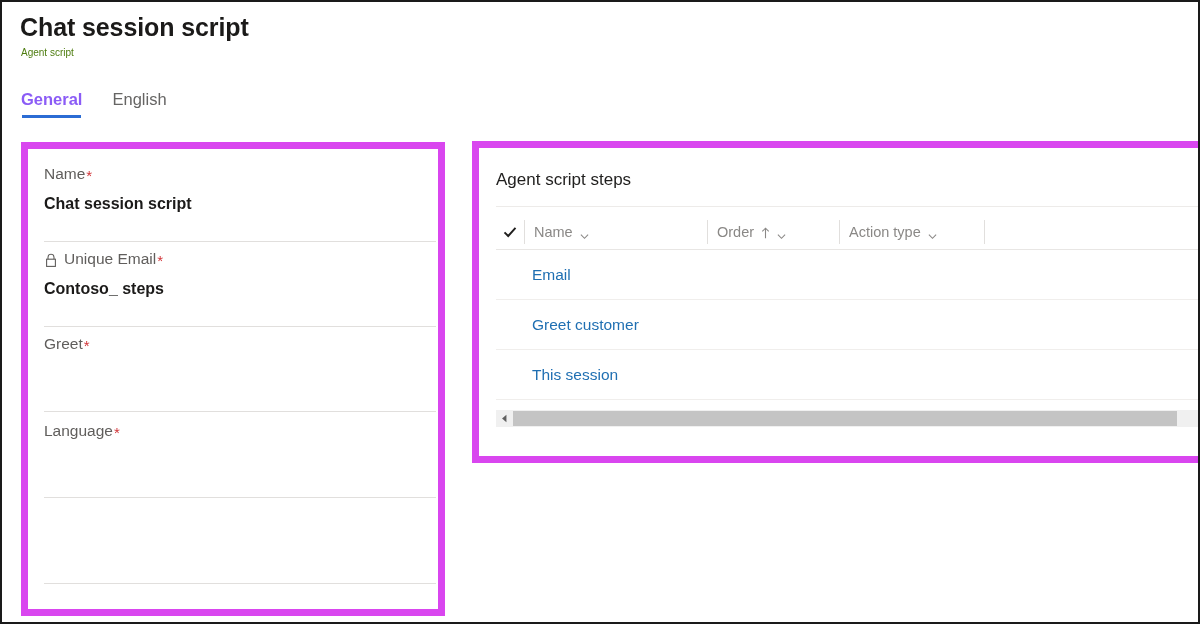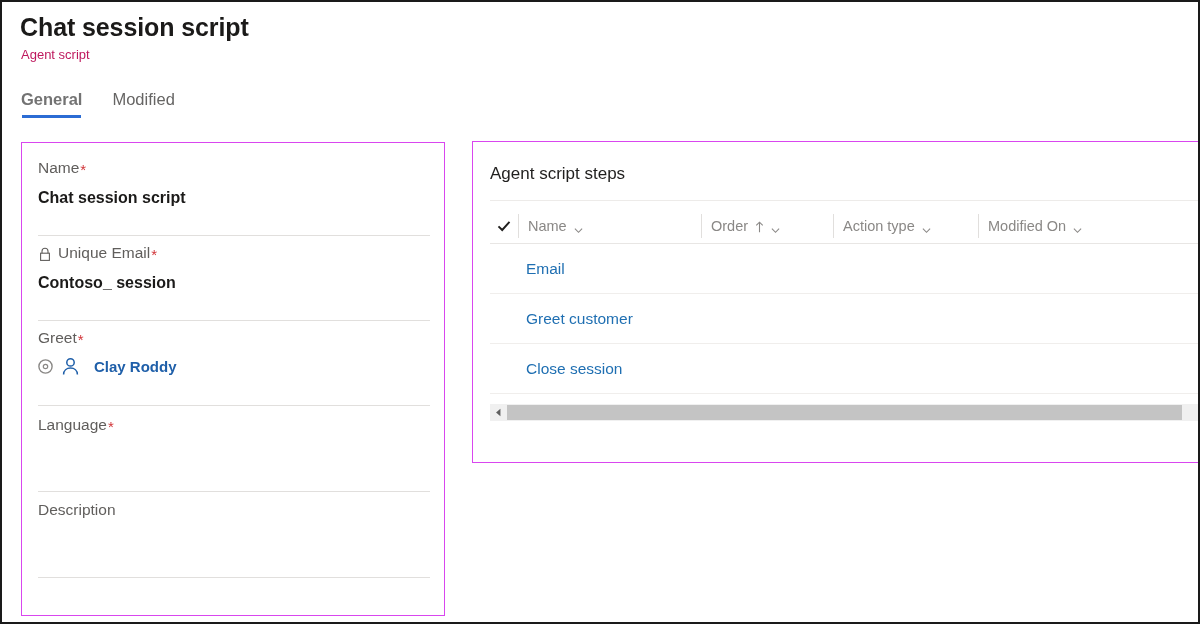--- a/index.html
+++ b/index.html
@@ -26,57 +26,57 @@
     position: absolute;
     left: 18px; top: 11px;
     font-size: 25px;
     font-weight: 600;
     color: #1b1a19;
     letter-spacing: -0.1px;
   }
   .page-subtitle {
     position: absolute;
     left: 19px; top: 45px;
-    font-size: 13px;
-    color: #be185d;
+    font-size: 10px;
+    color: #4d7c0f;
   }
 
   
   .tabs {
     position: absolute;
     left: 19px; top: 88px;
     display: flex;
     align-items: flex-start;
   }
   .tab {
     position: relative;
     font-size: 16.5px;
     color: #666564;
     padding: 0 0 9px 0;
     margin-right: 30px;
     cursor: pointer;
     white-space: nowrap;
   }
   .tab.active {
-    color: #737373;
+    color: #8b5cf6;
     font-weight: 600;
   }
   .tab.active::after {
     content: "";
     position: absolute;
     left: 1px; right: 1px; bottom: 0;
     height: 3px;
     background: #2b6cd4;
   }
 
   
   .card {
     position: absolute;
     background: #ffffff;
-    border: 1px solid #d946ef;
+    border: 7px solid #d946ef;
   }
   #form-card {
     left: 19px; top: 140px;
     width: 424px; height: 474px;
   }
   #grid-card {
     left: 470px; top: 139px;
     width: 774px; height: 322px;
   }
 
@@ -297,21 +297,21 @@
 </head>
 <body>
 
 <div id="page">
 
   <div class="page-title">Chat session script</div>
   <div class="page-subtitle">Agent script</div>
 
   <div class="tabs">
     <div class="tab active">General</div>
-    <div class="tab">Modified</div>
+    <div class="tab">English</div>
   </div>
 
   <div class="card" id="form-card">
 
     <div class="field" style="top:16px;">
       <div class="field-label">
         <span>Name</span>
           <span class="req">*</span>
       </div>
       <div class="field-value">Chat session script</div>
@@ -322,60 +322,41 @@
       <div class="field-label">
         <span class="lock-icon">
           <svg viewBox="0 0 14 15" width="14" height="15" aria-hidden="true">
             <path d="M4 6.2V4.3a3 3 0 0 1 6 0v1.9" fill="none" stroke="#605e5c" stroke-width="1.1"></path>
             <rect x="2.6" y="6.2" width="8.8" height="7.2" fill="none" stroke="#605e5c" stroke-width="1.1"></rect>
           </svg>
         </span>
         <span>Unique Email</span>
           <span class="req">*</span>
       </div>
-      <div class="field-value">Contoso_ session</div>
+      <div class="field-value">Contoso_ steps</div>
     </div>
     <div class="field-sep" style="top:177px;"></div>
 
     <div class="field" style="top:186px;">
       <div class="field-label">
         <span>Greet</span>
           <span class="req">*</span>
       </div>
-      <div class="owner-row">
-        <span class="presence-icon">
-          <svg viewBox="0 0 15 15" width="15" height="15" aria-hidden="true">
-            <circle cx="7.5" cy="7.5" r="6.6" fill="none" stroke="#8a8886" stroke-width="1.4"></circle>
-            <circle cx="7.5" cy="7.5" r="2.2" fill="none" stroke="#8a8886" stroke-width="1.2"></circle>
-          </svg>
-        </span>
-        <span class="person-icon">
-          <svg viewBox="0 0 19 19" width="19" height="19" aria-hidden="true">
-            <circle cx="9.5" cy="5.4" r="3.7" fill="none" stroke="#1f5fa9" stroke-width="1.5"></circle>
-            <path d="M2.6 17.4c0-4 3.1-6.4 6.9-6.4s6.9 2.4 6.9 6.4" fill="none" stroke="#1f5fa9" stroke-width="1.5"></path>
-          </svg>
-        </span>
-        <span class="owner-name">Clay Roddy</span>
-      </div>
     </div>
     <div class="field-sep" style="top:262px;"></div>
 
     <div class="field" style="top:273px;">
       <div class="field-label">
         <span>Language</span>
           <span class="req">*</span>
       </div>
     </div>
     <div class="field-sep" style="top:348px;"></div>
 
     <div class="field" style="top:358px;">
-      <div class="field-label">
-        <span>Description</span>
-          <span class="req"></span>
-      </div>
     </div>
     <div class="field-sep" style="top:434px;"></div>
 
   </div>
 
   <div class="card" id="grid-card">
 
     <div class="grid-title">Agent script steps</div>
 
     <div class="kebab">
@@ -423,46 +404,38 @@
       <div class="hcell" style="left:353px;">
         <span>Action type</span>
         <span class="chev">
           <svg viewBox="0 0 10 10" width="9" height="9" aria-hidden="true">
             <path d="M1 3 L5 7 L9 3" fill="none" stroke="#8a8886" stroke-width="1.2"></path>
           </svg>
         </span>
       </div>
       <div class="hdiv" style="left:488px;"></div>
 
-      <div class="hcell" style="left:498px;">
-        <span>Modified On</span>
-        <span class="chev">
-          <svg viewBox="0 0 10 10" width="9" height="9" aria-hidden="true">
-            <path d="M1 3 L5 7 L9 3" fill="none" stroke="#8a8886" stroke-width="1.2"></path>
-          </svg>
-        </span>
-      </div>
     </div>
 
     <div class="grid-header-bottom"></div>
 
     <div class="rows">
 
       <div class="row">
         <div class="cell cell-name">Email</div>
 
       </div>
 
       <div class="row">
         <div class="cell cell-name">Greet customer</div>
 
       </div>
 
       <div class="row">
-        <div class="cell cell-name">Close session</div>
+        <div class="cell cell-name">This session</div>
 
       </div>
 
     </div>
 
     <div class="hscroll">
       <div class="sb-arrow">
         <svg viewBox="0 0 8 10" width="7" height="9" aria-hidden="true">
           <path d="M6.2 0.8 L1.2 5 L6.2 9.2 Z" fill="#606060"></path>
         </svg>

